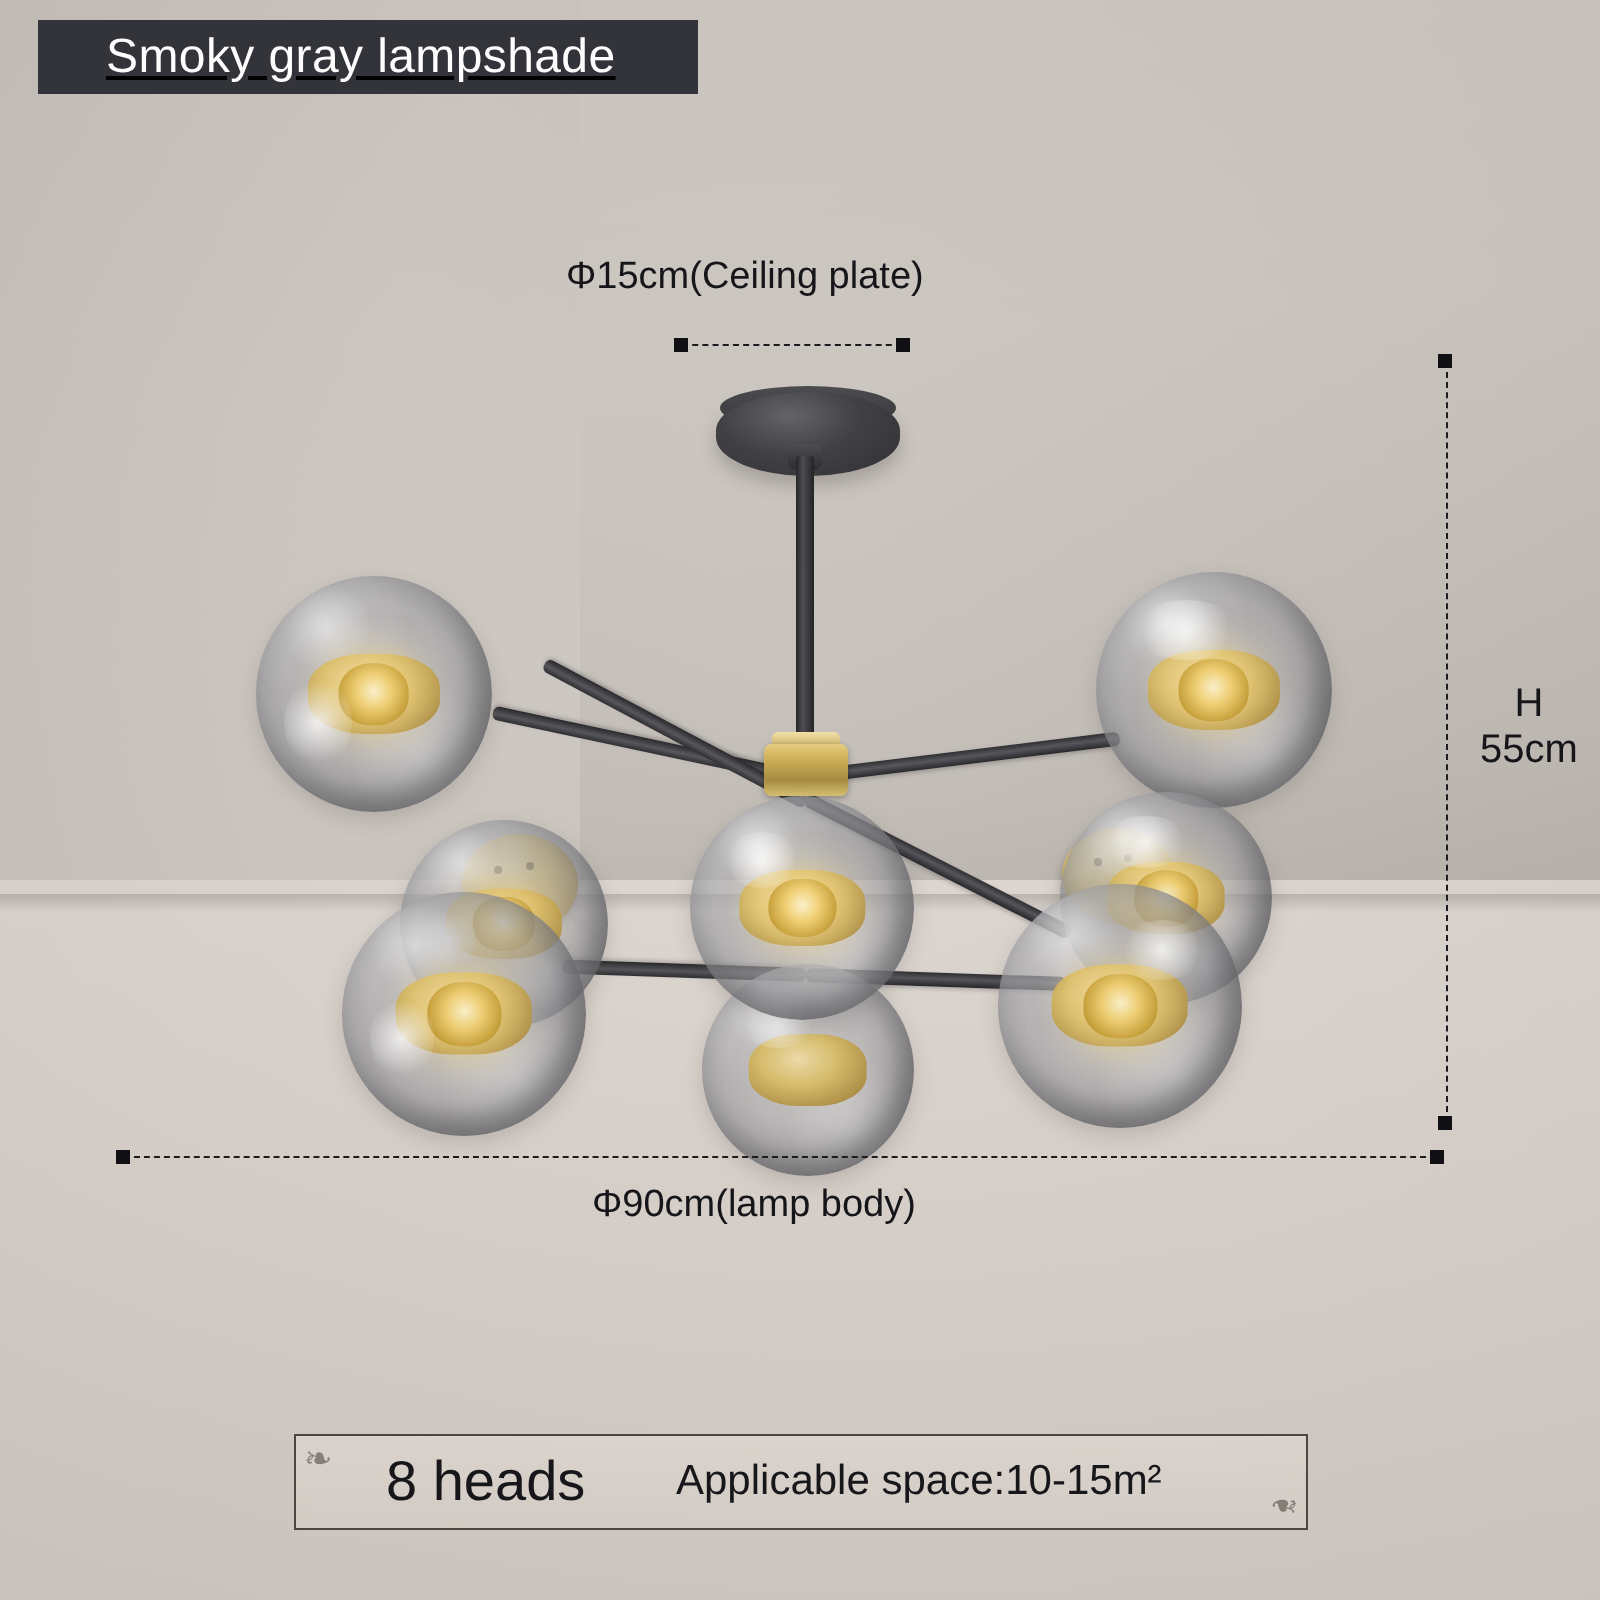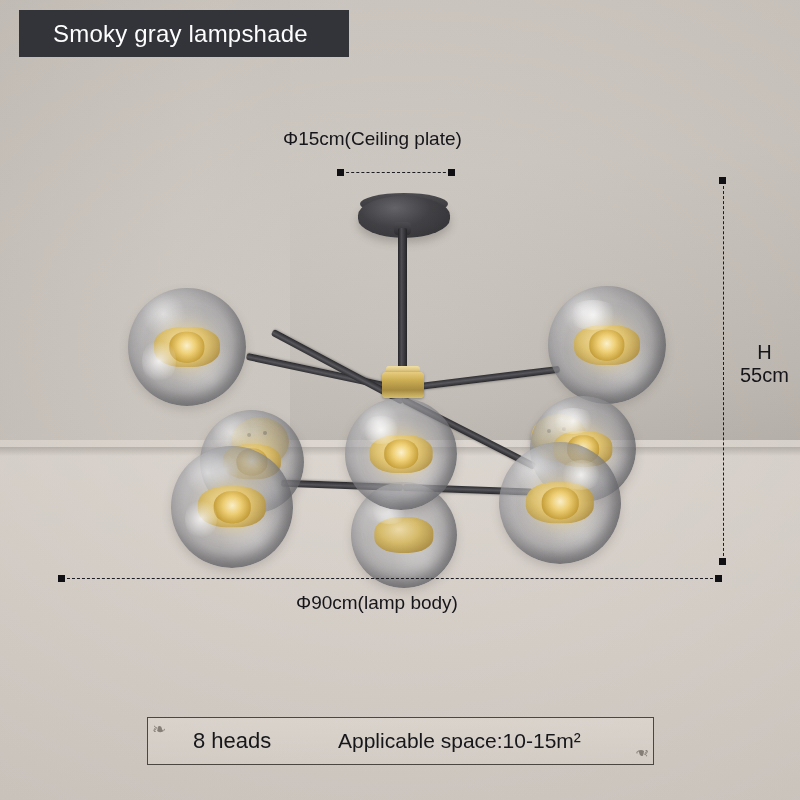--- a/index.html
+++ b/index.html
@@ -29,22 +29,22 @@
     background:linear-gradient(180deg,rgba(150,144,138,.55),rgba(216,210,203,0));
   }
   .bg-vign{
     position:absolute;left:0;top:0;width:800px;height:800px;
     background:radial-gradient(ellipse 120% 90% at 50% 42%, rgba(255,255,255,.10), rgba(120,114,108,.14) 85%);
     pointer-events:none;
   }
 
   
   .title-chip{
-    position:absolute;left:19px;top:10px;width:330px;height:47px;
-    background:#33343a;display:flex;align-items:center;
+    position:absolute;left:19px;top:10px;width:330px;height:37px;
+    background:#33343a;display:flex;align-items:center;text-decoration:underline;
   }
   .title-chip span{
     color:#fdfdfd;font-size:24px;letter-spacing:.2px;margin-left:34px;
     font-family:"Liberation Sans", sans-serif;
   }
 
   
   .dim-label{
     position:absolute;color:#15151a;font-size:19px;white-space:nowrap;
     font-family:"Liberation Sans", sans-serif;
@@ -148,21 +148,21 @@
     position:absolute;left:147px;top:717px;width:505px;height:46px;
     border:1px solid #4a4640;
     background:linear-gradient(180deg,rgba(226,220,213,.55),rgba(214,208,201,.55));
     display:flex;align-items:center;
   }
   .spec-box .flourish{
     position:absolute;color:#6b645c;font-size:17px;line-height:1;opacity:.75;
   }
   .fl-tl{left:4px;top:3px;}
   .fl-br{right:4px;bottom:3px;transform:rotate(180deg);}
-  .spec-heads{position:absolute;left:45px;color:#17171b;font-size:22px;}
+  .spec-heads{position:absolute;left:45px;color:#17171b;font-size:28px;}
   .spec-space{position:absolute;left:190px;color:#17171b;font-size:21px;}
 </style>
 </head>
 <body>
 
 <div id="stage">
 
   <div class="bg-ceiling"></div>
   <div class="bg-ceiling-left"></div>
   <div class="bg-wall"></div>

